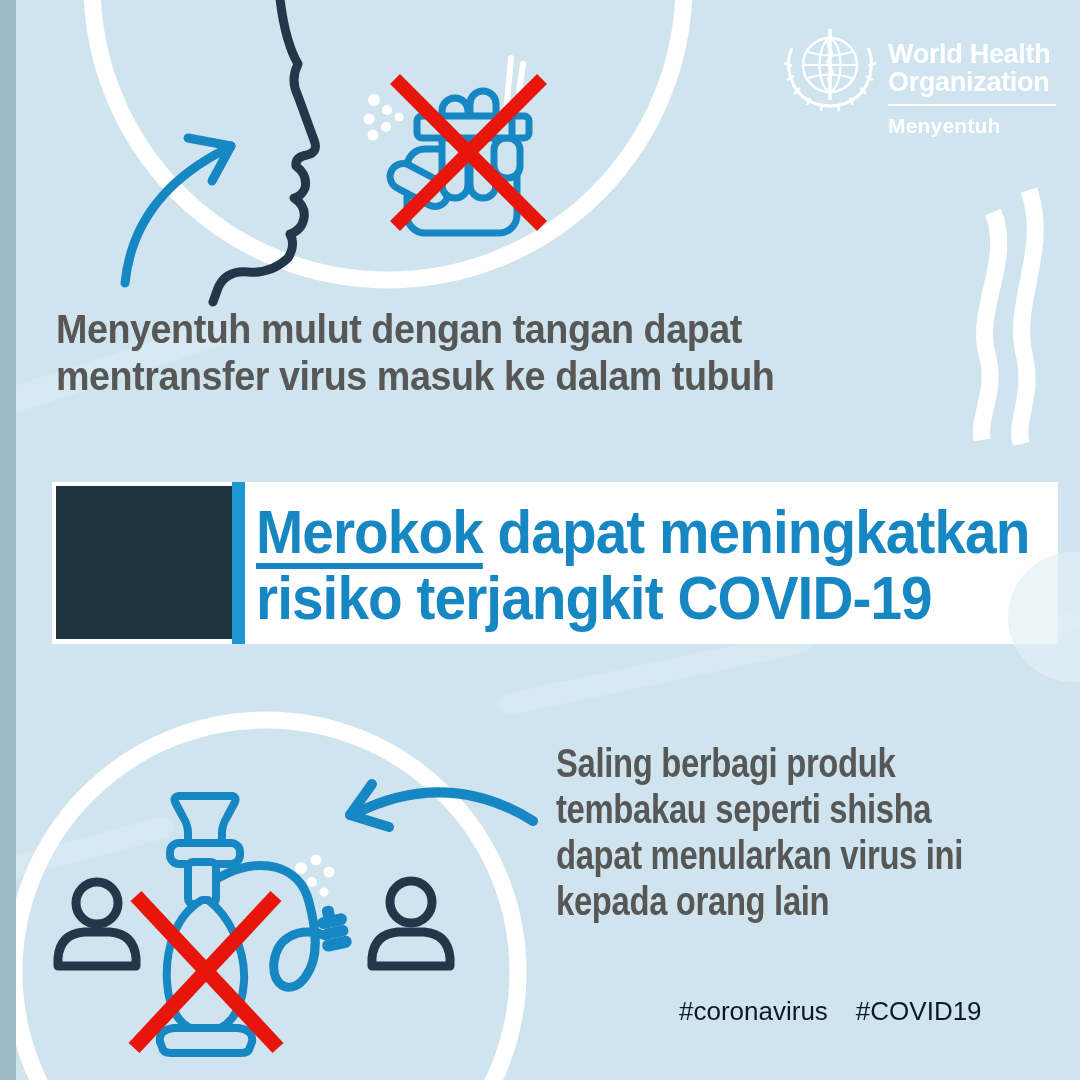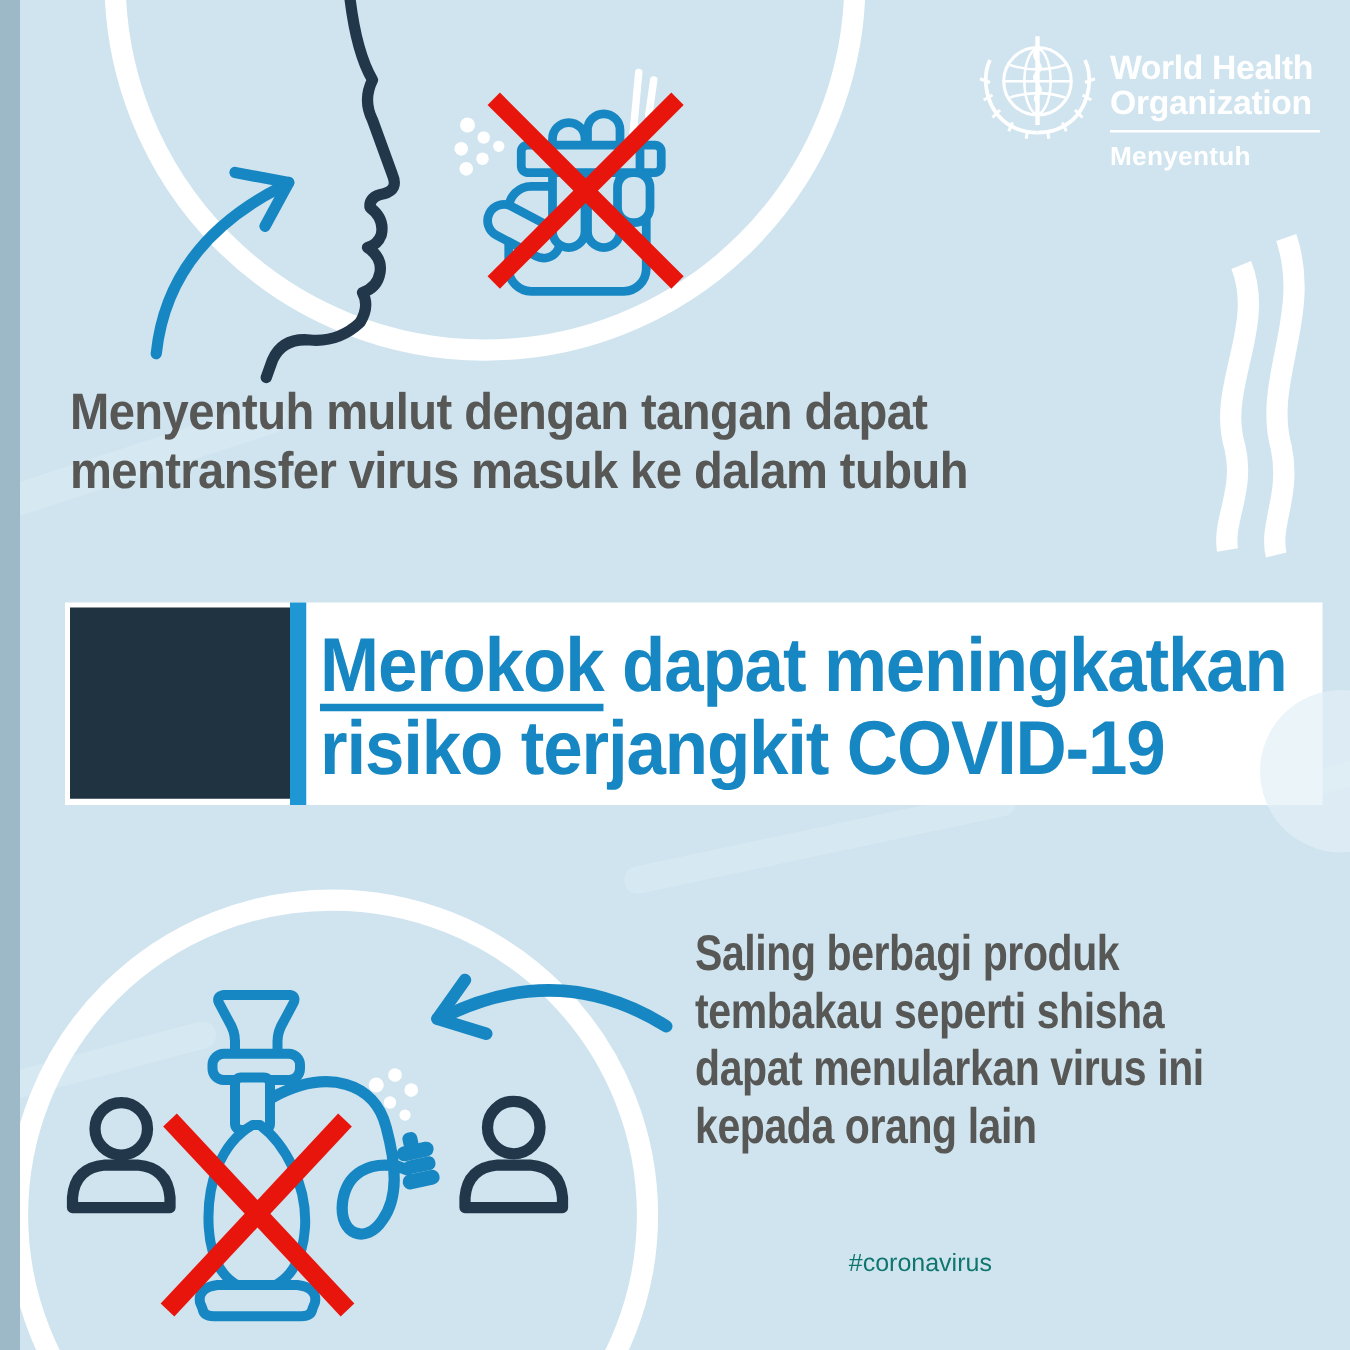--- a/index.html
+++ b/index.html
@@ -36,21 +36,21 @@
     transform:scaleX(.93);transform-origin:0 0;
   }
   .headline .u{text-decoration:underline;text-decoration-thickness:6px;text-underline-offset:10px;}
   .fact-bottom{
     position:absolute;left:540px;top:740px;color:#575756;font-size:40px;font-weight:bold;
     line-height:46px;letter-spacing:-.4px;white-space:nowrap;
     transform:scaleX(.82);transform-origin:0 0;
   }
   .hashtags{
     position:absolute;left:663px;top:993px;display:flex;gap:28px;
-    color:#0f766e;font-size:20px;line-height:36px;white-space:nowrap;
+    color:#0f172a;font-size:26px;line-height:36px;white-space:nowrap;
   }
 </style>
 </head>
 <body>
 
 <div class="canvas">
 
   <div class="streak" style="left:-60px;top:360px;width:280px;height:26px;transform:rotate(-18deg);"></div>
   <div class="streak" style="left:480px;top:662px;width:320px;height:22px;transform:rotate(-12deg);"></div>
   <div class="streak" style="left:-40px;top:840px;width:200px;height:22px;transform:rotate(-15deg);"></div>
@@ -186,15 +186,16 @@
 
   <div class="fact-bottom">
     <div>Saling berbagi produk</div>
     <div>tembakau seperti shisha</div>
     <div>dapat menularkan virus ini</div>
     <div>kepada orang lain</div>
   </div>
 
   <div class="hashtags">
     <span>#coronavirus</span>
+    <span>#COVID19</span>
   </div>
 
 </div>
 
 </body></html>

